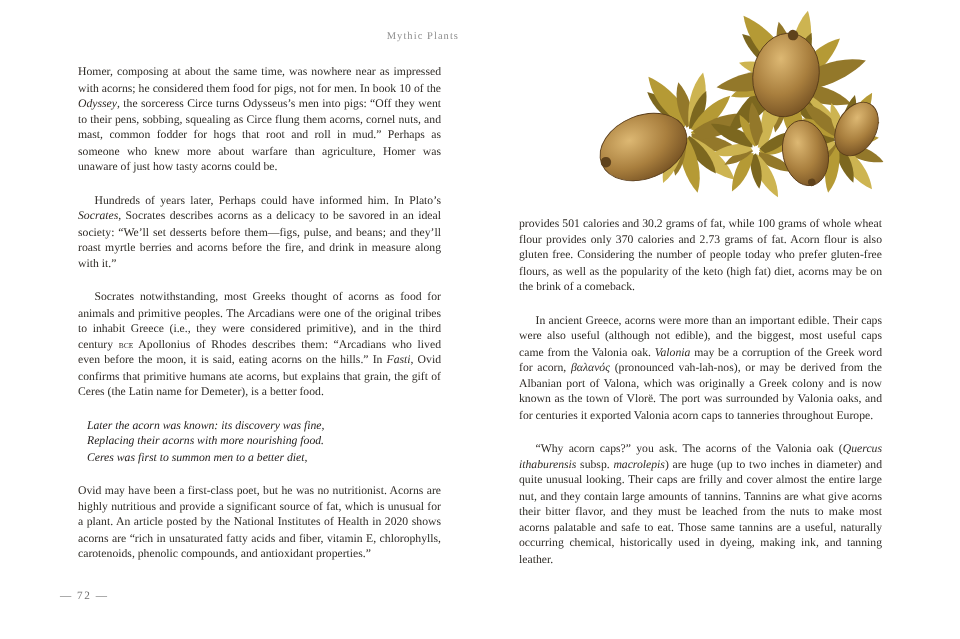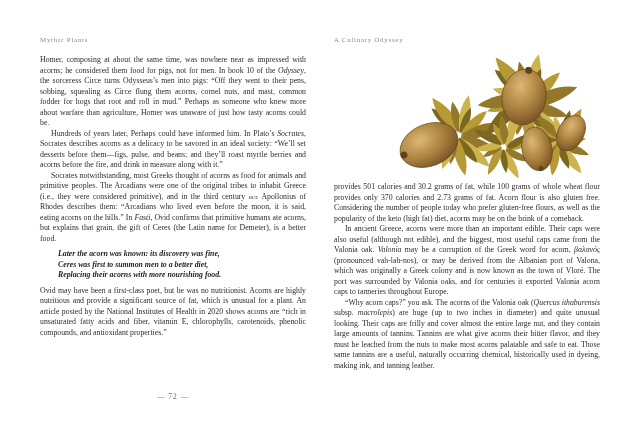--- a/index.html
+++ b/index.html
@@ -5,63 +5,62 @@
   html,body{margin:0;padding:0}
   body{
     width:640px;height:426px;position:relative;overflow:hidden;
     background:#ffffff;color:#2f2b26;
     font-family:"Liberation Serif", serif;
   }
   .page{position:absolute;top:0;height:426px;width:266px}
   #pageL{left:40px}
   #pageR{left:334px}
   .rh{
-    margin-top:36px;height:11px;text-align:left;
+    margin-top:20px;height:11px;text-align:right;
     font-size:7px;letter-spacing:.7px;color:#8d8d8d;
   }
   .bodytext{
     margin-top:8px;font-size:7.8px;line-height:10.5px;text-align:justify;
   }
   #pageR .bodytext{margin-top:2px}
-  p{margin:0;padding:0}
+  p{margin:12px;padding:0}
   p.ind{text-indent:11px}
   .poem{
-    margin:5px 0 5px 18px;font-style:italic;font-weight:700;color:#262220;
+    margin:5px 0 5px 18px;font-style:italic;font-weight:400;color:#262220;
   }
   .folio{
-    position:absolute;top:392px;left:0;width:100%;text-align:center;
+    position:absolute;top:392px;left:0;width:100%;text-align:left;
     font-size:7.5px;color:#6f6f6f;letter-spacing:1px;
   }
   .it{font-style:italic}
   .sc{font-variant:small-caps}
   .illo{display:block;width:205px;height:130px;margin:2px 0 3px 50px}
   .nut{stroke:#5a3d1a;stroke-width:.6}
   .c1{fill:#b59a35}.c2{fill:#93782a}.c3{fill:#cdb451}.c4{fill:#7c671f}
 </style>
 </head>
 <body>
 
 <div class="page" id="pageL">
   <div class="rh">Mythic Plants</div>
   <div class="bodytext">
     <p><span>Homer, composing at about the same time, was nowhere near as impressed with acorns; he considered them food for pigs, not for men. In book 10 of the </span><span class="it">Odyssey</span><span>, the sorceress Circe turns Odysseus’s men into pigs: “Off they went to their pens, sobbing, squealing as Circe flung them acorns, cornel nuts, and mast, common fodder for hogs that root and roll in mud.” Perhaps as someone who knew more about warfare than agriculture, Homer was unaware of just how tasty acorns could be.</span></p>
     <p class="ind"><span>Hundreds of years later, Perhaps could have informed him. In Plato’s </span><span class="it">Socrates</span><span>, Socrates describes acorns as a delicacy to be savored in an ideal society: “We’ll set desserts before them—figs, pulse, and beans; and they’ll roast myrtle berries and acorns before the fire, and drink in measure along with it.”</span></p>
     <p class="ind"><span>Socrates notwithstanding, most Greeks thought of acorns as food for animals and primitive peoples. The Arcadians were one of the original tribes to inhabit Greece (i.e., they were considered primitive), and in the third century </span><span class="sc">bce</span><span> Apollonius of Rhodes describes them: “Arcadians who lived even before the moon, it is said, eating acorns on the hills.” In </span><span class="it">Fasti</span><span>, Ovid confirms that primitive humans ate acorns, but explains that grain, the gift of Ceres (the Latin name for Demeter), is a better food.</span></p>
     <div class="poem">
       <div>Later the acorn was known: its discovery was fine,</div>
+      <div>Replacing their acorns with more nourishing food.</div>
       <div>Ceres was first to summon men to a better diet,</div>
-      <div>Replacing their acorns with more nourishing food.</div>
     </div>
     <p><span>Ovid may have been a first-class poet, but he was no nutritionist. Acorns are highly nutritious and provide a significant source of fat, which is unusual for a plant. An article posted by the National Institutes of Health in 2020 shows acorns are “rich in unsaturated fatty acids and fiber, vitamin E, chlorophylls, carotenoids, phenolic compounds, and antioxidant properties.”</span></p>
   </div>
   <div class="folio">— 72 —</div>
 </div>
 
 <div class="page" id="pageR">
-  <div class="rh">A Culinary Odyssey</div>
 
   <svg class="illo" viewBox="0 0 205 130" aria-hidden="true">
     <defs>
       <radialGradient id="nutg" cx="38%" cy="32%" r="78%">
         <stop offset="0%" stop-color="#ddb873"></stop>
         <stop offset="55%" stop-color="#a97f3e"></stop>
         <stop offset="100%" stop-color="#6e4b1f"></stop>
       </radialGradient>
       <path id="sp" d="M0,0 C10,-5 22,-7 32,-3 C24,3 12,6 3,5 Z"></path>
     </defs>

